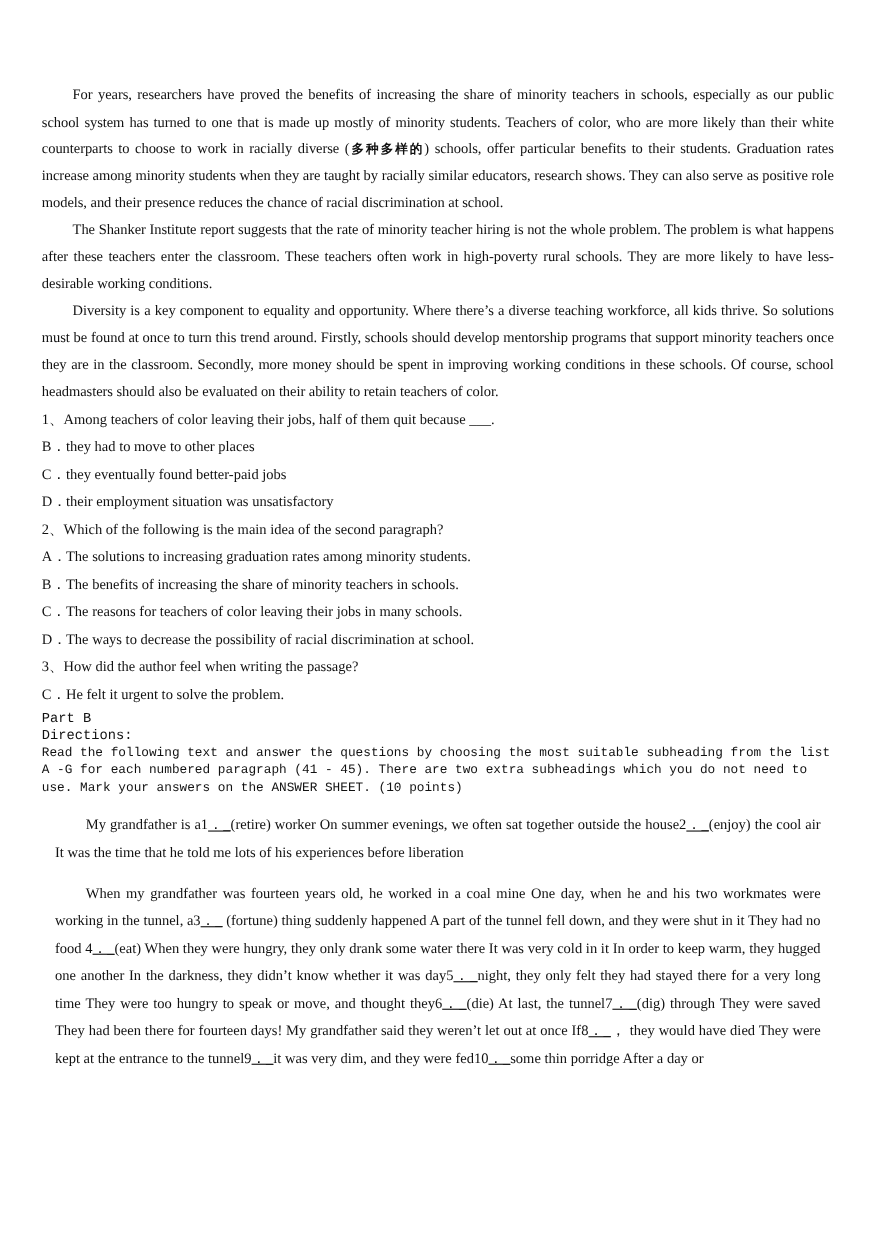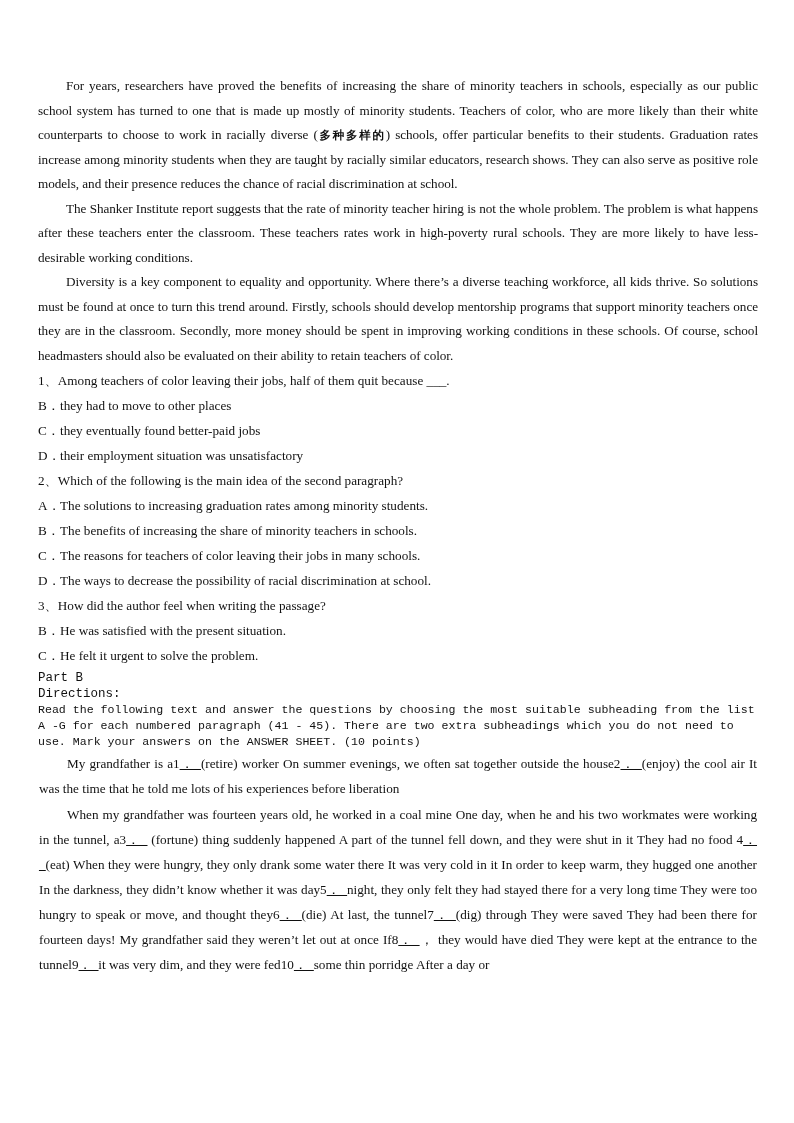--- a/index.html
+++ b/index.html
@@ -14,53 +14,52 @@
     letter-spacing: -0.05px;
   }
   .q { font-size: 13.2px; line-height: 25px; margin: 0; }
   .opt { font-size: 13.2px; line-height: 25px; margin: 0; }
   .opt .letter { display: inline-block; width: 22px; }
   .mono {
     font-family: Liberation Mono, monospace; font-size: 11.6px; line-height: 16px;
     margin: 0; white-space: pre-wrap;
   }
   .mono-bold { font-family: "Liberation Mono", monospace; font-size: 12.5px; line-height: 16px; margin: 0; font-weight: normal; }
-  .story { font-size: 13.2px; line-height: 25px; text-indent: 28px; margin: 1px; text-align: justify; }
+  .story { font-size: 13.2px; line-height: 25px; text-indent: 28px; margin: 12px; text-align: justify; }
   .blank { text-decoration: underline; }
   .cn { font-family: "DejaVu Sans", sans-serif; font-size: 11.5px; font-weight: bold; }
 </style>
 </head>
 <body>
 
 <div class="page">
 
   <p class="para"><span>For years, researchers have proved the benefits of increasing the share of minority teachers in schools, especially as our public school system has turned to one that is made up mostly of minority students. Teachers of color, who are more likely than their white counterparts to choose to work in racially diverse (</span><span class="cn">多种多样的</span><span>) schools, offer particular benefits to their students. Graduation rates increase among minority students when they are taught by racially similar educators, research shows. They can also serve as positive role models, and their presence reduces the chance of racial discrimination at school.</span></p>
 
-  <p class="para">The Shanker Institute report suggests that the rate of minority teacher hiring is not the whole problem. The problem is what happens after these teachers enter the classroom. These teachers rates work in high-poverty rural schools. They are more likely to have less-desirable working conditions.</p>
+  <p class="para">The Shanker Institute report suggests that the rate of minority teacher hiring is not the whole problem. The problem is what happens after these teachers enter the classroom. These teachers often work in high-poverty rural schools. They are more likely to have less-desirable working conditions.</p>
 
   <p class="para">Diversity is a key component to equality and opportunity. Where there’s a diverse teaching workforce, all kids thrive. So solutions must be found at once to turn this trend around. Firstly, schools should develop mentorship programs that support minority teachers once they are in the classroom. Secondly, more money should be spent in improving working conditions in these schools. Of course, school headmasters should also be evaluated on their ability to retain teachers of color.</p>
 
   <div>
     <p class="q">1、Among teachers of color leaving their jobs, half of them quit because ___.</p>
     <p class="opt"><span class="letter">B．</span><span>they had to move to other places</span></p>
     <p class="opt"><span class="letter">C．</span><span>they eventually found better-paid jobs</span></p>
     <p class="opt"><span class="letter">D．</span><span>their employment situation was unsatisfactory</span></p>
   </div>
 
   <div>
     <p class="q">2、Which of the following is the main idea of the second paragraph?</p>
     <p class="opt"><span class="letter">A．</span><span>The solutions to increasing graduation rates among minority students.</span></p>
     <p class="opt"><span class="letter">B．</span><span>The benefits of increasing the share of minority teachers in schools.</span></p>
     <p class="opt"><span class="letter">C．</span><span>The reasons for teachers of color leaving their jobs in many schools.</span></p>
     <p class="opt"><span class="letter">D．</span><span>The ways to decrease the possibility of racial discrimination at school.</span></p>
   </div>
 
   <div>
     <p class="q">3、How did the author feel when writing the passage?</p>
-    <p class="opt"><span class="letter">B．</span><span>He was satisfied with the present situation.</span></p>
     <p class="opt"><span class="letter">C．</span><span>He felt it urgent to solve the problem.</span></p>
   </div>
 
   <div style="margin-top:2px;">
     <p class="mono-bold">Part B</p>
     <p class="mono-bold">Directions:</p>
     <p class="mono">Read the following text and answer the questions by choosing the most suitable subheading from the list A -G for each numbered paragraph (41 - 45). There are two extra subheadings which you do not need to use. Mark your answers on the ANSWER SHEET. (10 points)</p>
   </div>
 
   <div>

